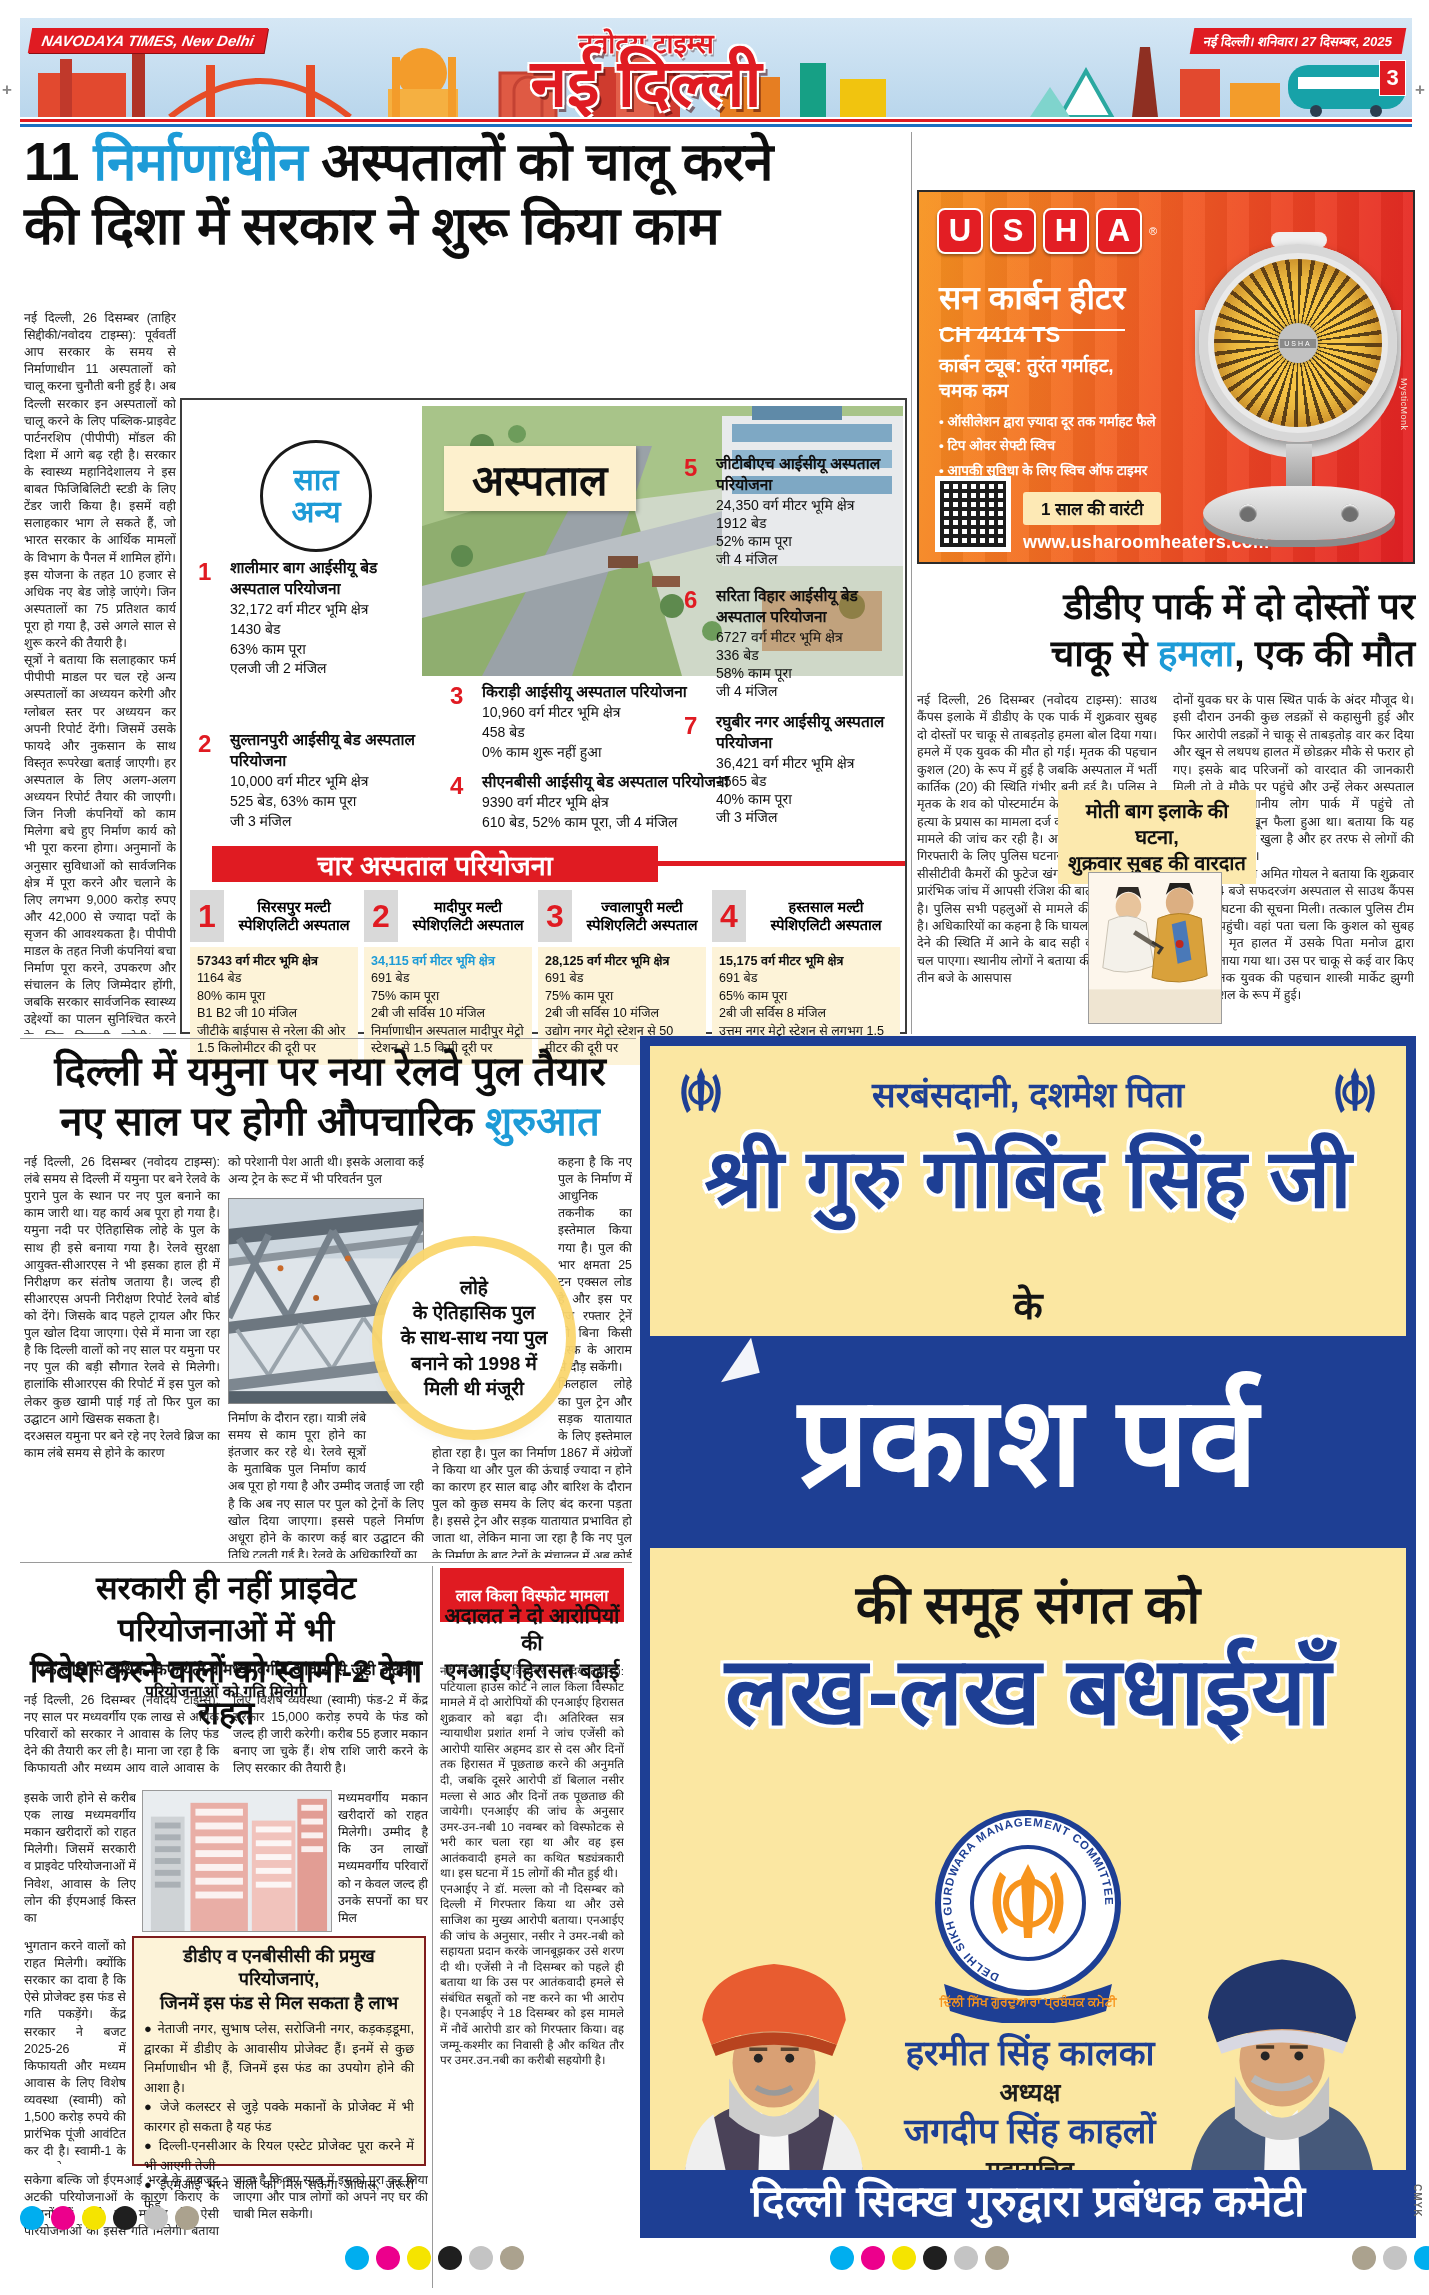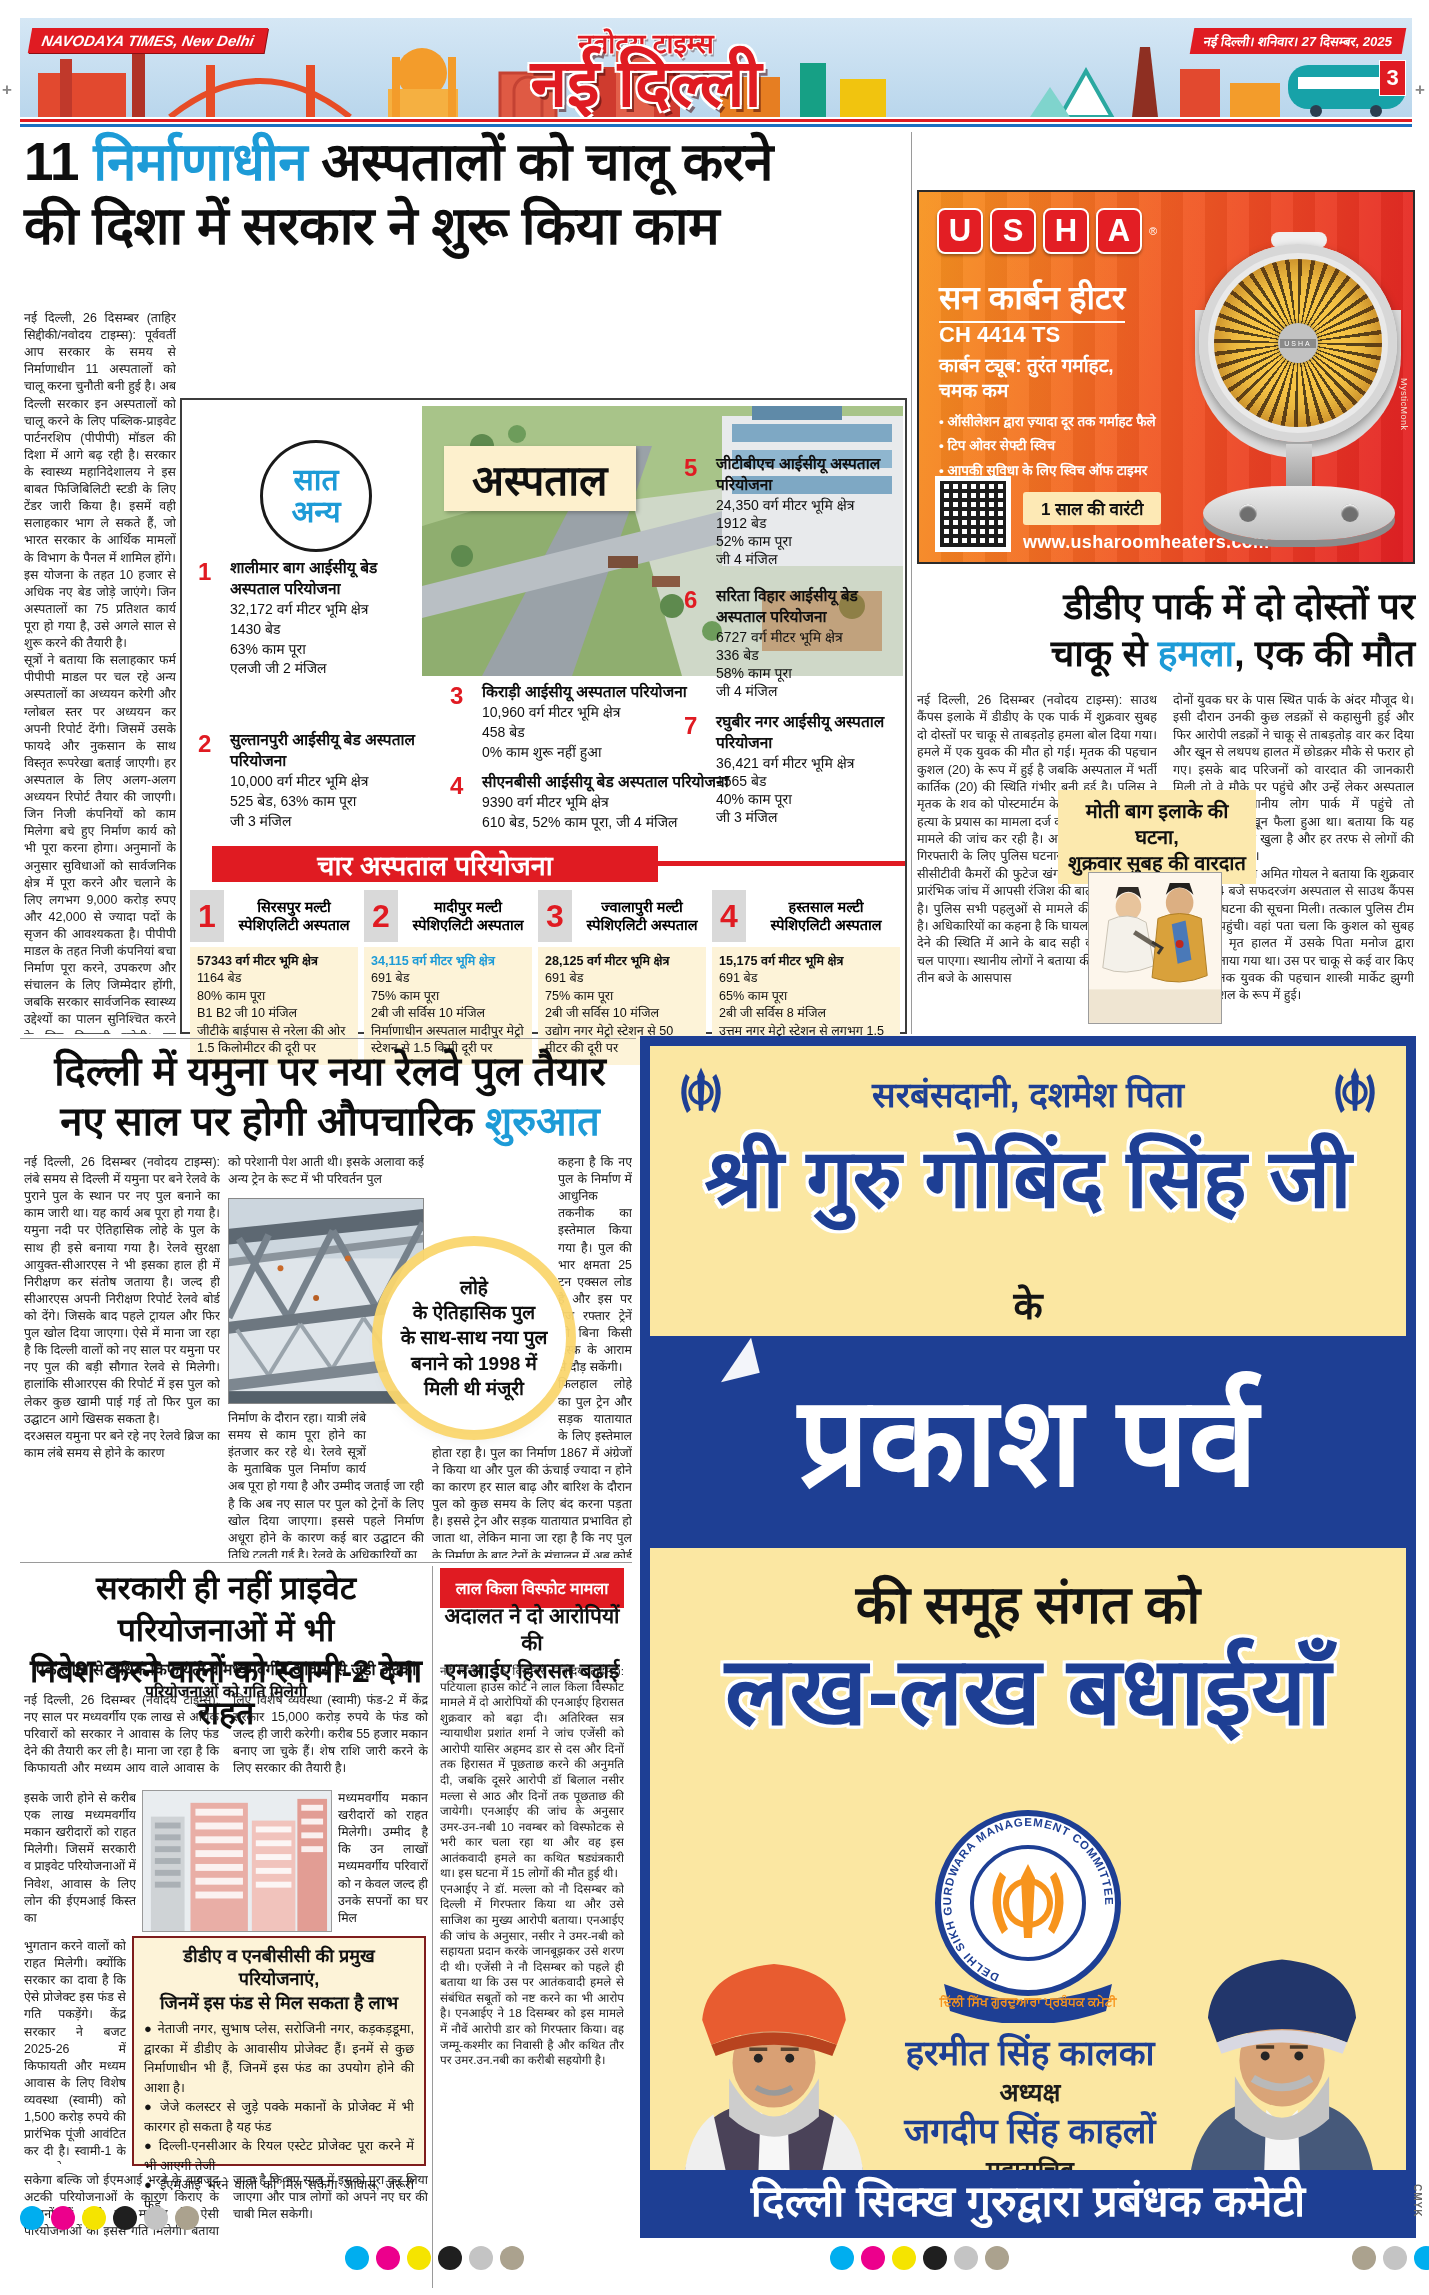--- a/index.html
+++ b/index.html
@@ -50,21 +50,21 @@
   .cnum{background:#d9d9d9;color:var(--red);font-size:32px;font-weight:800;width:34px;height:52px;display:flex;align-items:center;justify-content:center;flex:0 0 34px}
   .ctitle{font-size:14.5px;font-weight:800;line-height:1.25;text-align:center;flex:1}
   .cbox{background:var(--cream);padding:6px 7px;line-height:1.38;color:#101010;min-height:118px}
   .carea{font-weight:700}
 
   
   .usha{left:917px;top:190px;width:498px;height:374px;border:2px solid #2b2b2b;color:#fff;
     background:linear-gradient(100deg,#f79420 0%,#f15a24 48%,#e31e24 100%);overflow:hidden}
   .usha:before{content:"";position:absolute;inset:0;background:repeating-linear-gradient(90deg,rgba(255,255,255,.05) 0 22px,rgba(0,0,0,.04) 22px 44px)}
   .usha-chip{width:46px;height:46px;background:#e31e24;border:2.5px solid #fff;border-radius:8px;color:#fff;font-weight:800;font-size:31px;display:inline-flex;align-items:center;justify-content:center;margin-right:7px;box-shadow:0 2px 3px rgba(0,0,0,.35)}
-  .usha-prod{font-size:33px;font-weight:800;border-bottom:2px solid #fff;padding-bottom:5px}
+  .usha-prod{font-size:33px;font-weight:800;border-bottom:2px solid #fff;padding-bottom:13px}
   .usha-model{font-size:22px;font-weight:800}
   .usha-tag{font-size:19px;font-weight:800;line-height:1.3}
   .usha-feat{font-size:13.5px;font-weight:700;line-height:1.8}
   .usha-warranty{background:#fde9b5;color:#111;font-size:17px;font-weight:800;padding:5px 18px;border-radius:3px}
   .usha-web{font-size:18px;font-weight:800;letter-spacing:.3px}
   .qr{width:76px;height:76px;background:#fff;padding:5px}
   .qr div{width:100%;height:100%;background-image:repeating-linear-gradient(0deg,#1c1c1c 0 4px,transparent 4px 9px),repeating-linear-gradient(90deg,#1c1c1c 0 4px,transparent 4px 9px)}
   .heater{right:6px;top:40px;width:216px;height:316px}
   .dish{position:absolute;left:8px;top:12px;width:198px;height:198px;border-radius:50%;background:#e9e9e9;box-shadow:inset 0 0 0 9px #d7d7d7,0 4px 10px rgba(0,0,0,.35)}
   .dish-in{position:absolute;inset:15px;border-radius:50%;background:repeating-conic-gradient(#54421c 0deg 3deg,#f6c445 3deg 9deg);box-shadow:inset 0 0 34px rgba(130,60,0,.65)}
@@ -90,21 +90,21 @@
   .spacer-l{float:left;width:128px;height:212px;margin:66px 6px 0 -8px}
   .spacer-r{float:right;width:54px;height:66px;margin-left:4px}
 
   
   .hl-swami{font-size:32px;line-height:1.3;font-weight:800;color:#0d0d0d;text-align:center}
   .sub-swami{font-size:15.8px;font-weight:800;text-align:center;color:#111}
   .two-col{column-count:2;column-gap:14px}
   .fund-box{background:var(--cream);border:2px solid #7f1d1d;padding:7px 10px}
   .fund-title{font-size:18px;font-weight:800;text-align:center;line-height:1.3;margin-bottom:4px;color:#101010}
   .fund-items{font-size:13px;line-height:1.5;text-align:justify;color:#141414}
-  .nia-tag{background:var(--red);color:#fff;font-size:16px;font-weight:800;text-align:center;padding:9px 6px}
+  .nia-tag{background:var(--red);color:#fff;font-size:16px;font-weight:800;text-align:center;padding:16px 6px}
   .hl-nia{font-size:21px;line-height:1.3;font-weight:800;color:#101010;text-align:center}
 
   
   .sikh{left:640px;top:1036px;width:776px;height:1202px;background:var(--navy);padding:8px}
   .sikh-in{position:relative;width:100%;height:100%;background:var(--adyellow);border:2px solid var(--navy);overflow:hidden}
   .s-line1{font-size:35px;font-weight:800;color:var(--navy);text-align:center}
   .s-guru{font-size:82px;font-weight:800;color:var(--navy);text-align:center;line-height:1.45;
     text-shadow:-3px 0 #fff,3px 0 #fff,0 -3px #fff,0 3px #fff,-3px -3px #fff,3px 3px #fff,3px -3px #fff,-3px 3px #fff}
   .s-ke{font-size:38px;font-weight:800;color:#151515;text-align:center}
   .s-band{background:var(--navy);display:flex;align-items:center;justify-content:center}

